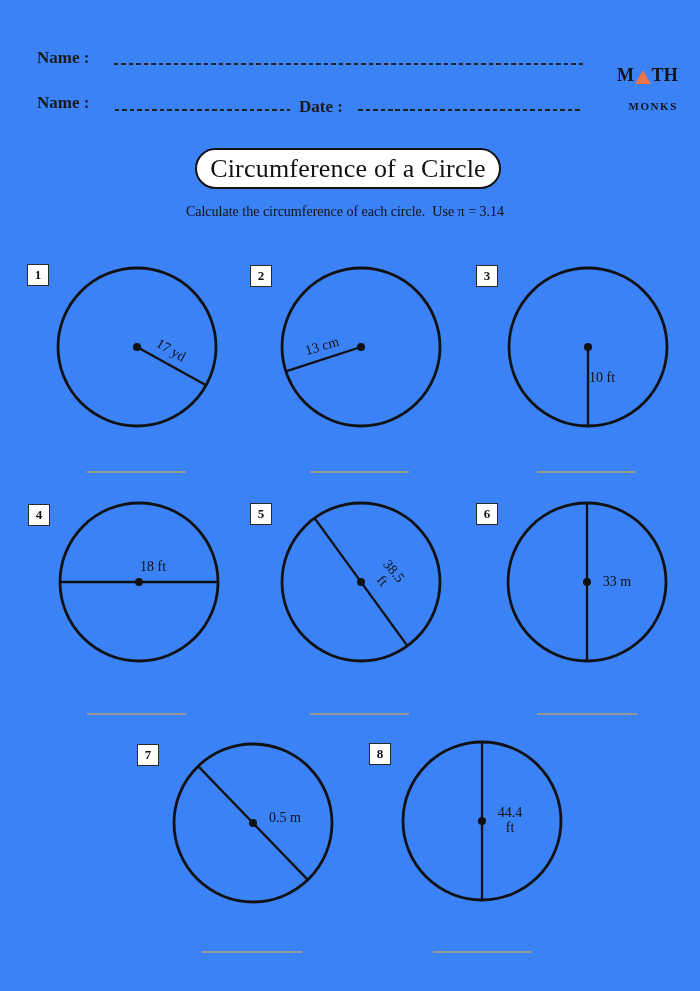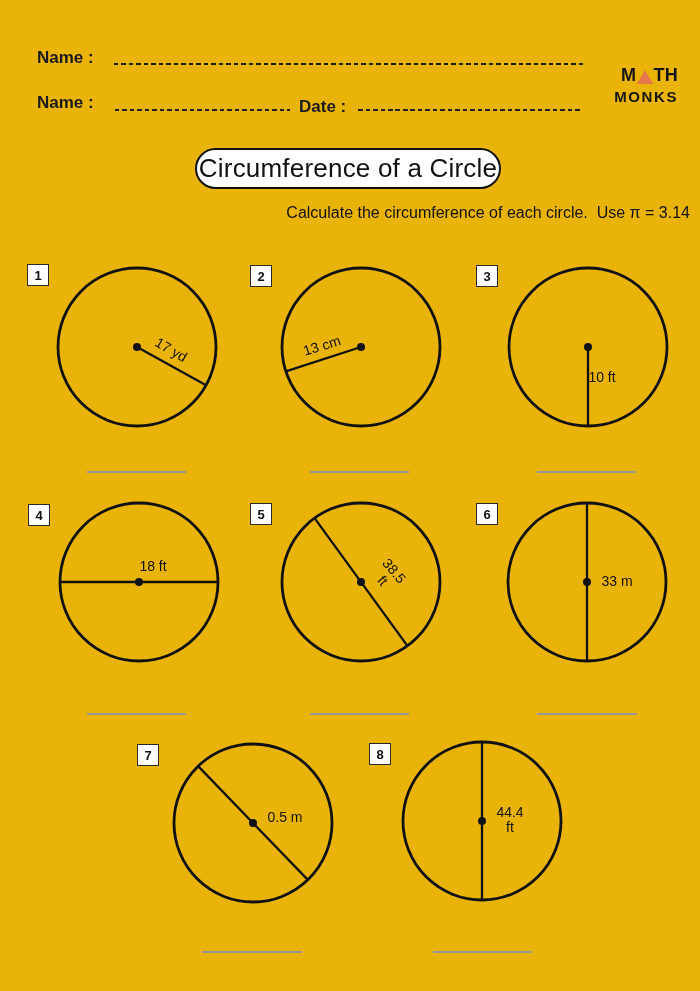--- a/index.html
+++ b/index.html
@@ -1,42 +1,42 @@
 <!DOCTYPE html>
 <html><head>
 <meta charset="utf-8">
 <style>
   html,body{margin:0;padding:0;background:#e9e9e9;}
   .page{
-    position:relative;width:700px;height:991px;background:#eab308;
-    font-family:Liberation Sans, sans-serif;color:#111;overflow:hidden;
+    position:relative;width:700px;height:991px;background:#3b82f6;
+    font-family:Liberation Serif, serif;color:#111;overflow:hidden;
     margin:0 auto;
   }
   .abs{position:absolute;}
   
   .hdr-label{font-size:17px;font-weight:600;color:#1a1a1a;}
   .dash-line{
     height:2.4px;
     background:repeating-linear-gradient(90deg,#222 0px,#222 4.5px,transparent 4.5px,transparent 7.5px);
   }
   
   .logo{display:flex;flex-direction:column;align-items:flex-end;}
   .logo-top{display:flex;align-items:flex-end;font-size:18px;font-weight:800;letter-spacing:0.3px;line-height:1;color:#141414;}
   .logo-tri{
     width:0;height:0;border-left:8px solid transparent;border-right:8px solid transparent;
     border-bottom:14px solid #e8764b;margin:0 0.5px 0.5px 0.5px;
   }
-  .logo-bottom{font-size:15px;font-weight:700;letter-spacing:1.6px;line-height:1;margin-top:5px;color:#141414;}
+  .logo-bottom{font-size:11px;font-weight:700;letter-spacing:1.6px;line-height:1;margin-top:17px;color:#141414;}
   
   .title-pill{
     box-sizing:border-box;border:2.6px solid #111;border-radius:21px;
     display:flex;align-items:center;justify-content:center;
     font-size:26px;font-weight:500;letter-spacing:0.2px;background:#fff;
   }
-  .instruction{font-size:16px;font-weight:500;text-align:right;white-space:pre-wrap;}
+  .instruction{font-size:14px;font-weight:500;text-align:center;white-space:pre-wrap;}
   
   .numbox{
     position:absolute;box-sizing:border-box;width:22px;height:22px;
     border:1.7px solid #2a2a2a;background:#fff;
     display:flex;align-items:center;justify-content:center;
     font-size:13px;font-weight:700;color:#111;
   }
   .fig{position:absolute;}
   .measure{
     position:absolute;font-size:14px;font-weight:500;color:#111;

